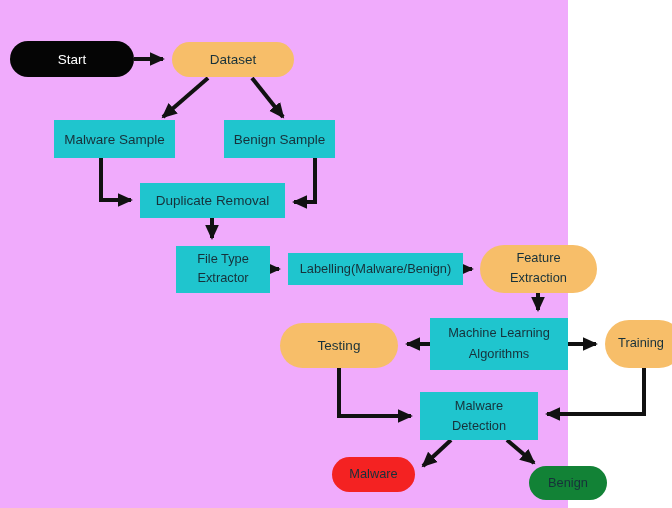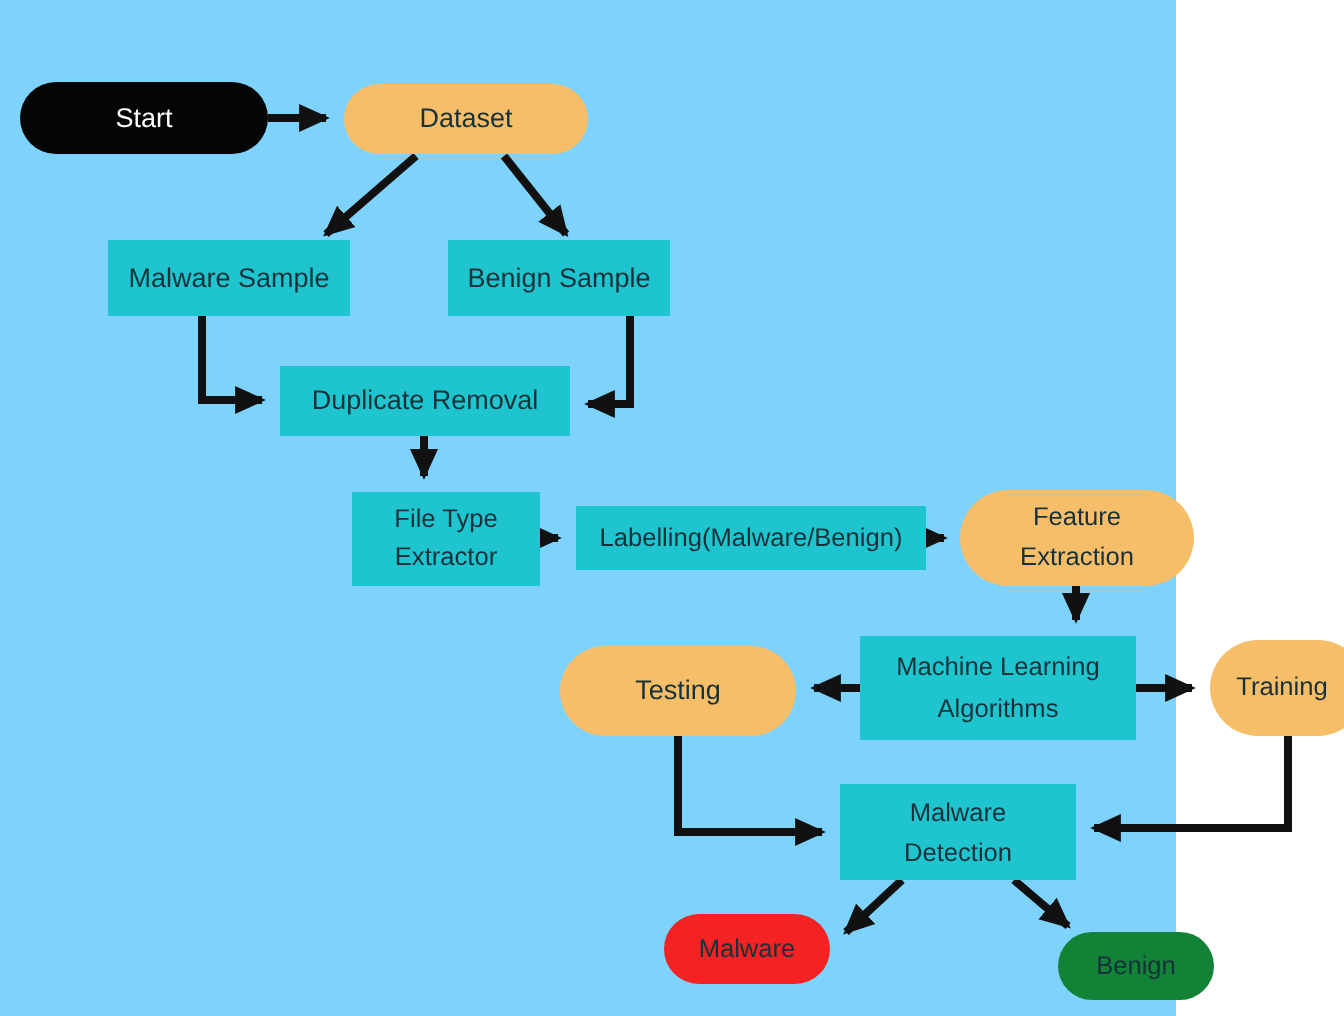--- a/index.html
+++ b/index.html
@@ -10,22 +10,21 @@
   body {
     width: 672px;
     height: 508px;
     overflow: hidden;
     font-family: "Liberation Sans", sans-serif;
   }
   #flow-root {
     position: relative;
     width: 568px;
     height: 508px;
-    background: #7dd3fc;
-    padding-left: 20px;
+    background: #f0abfc;
   }
   svg.flow-canvas {
     position: absolute;
     left: 0;
     top: 0;
     width: 672px;
     height: 508px;
     display: block;
   }
   .node-label {

